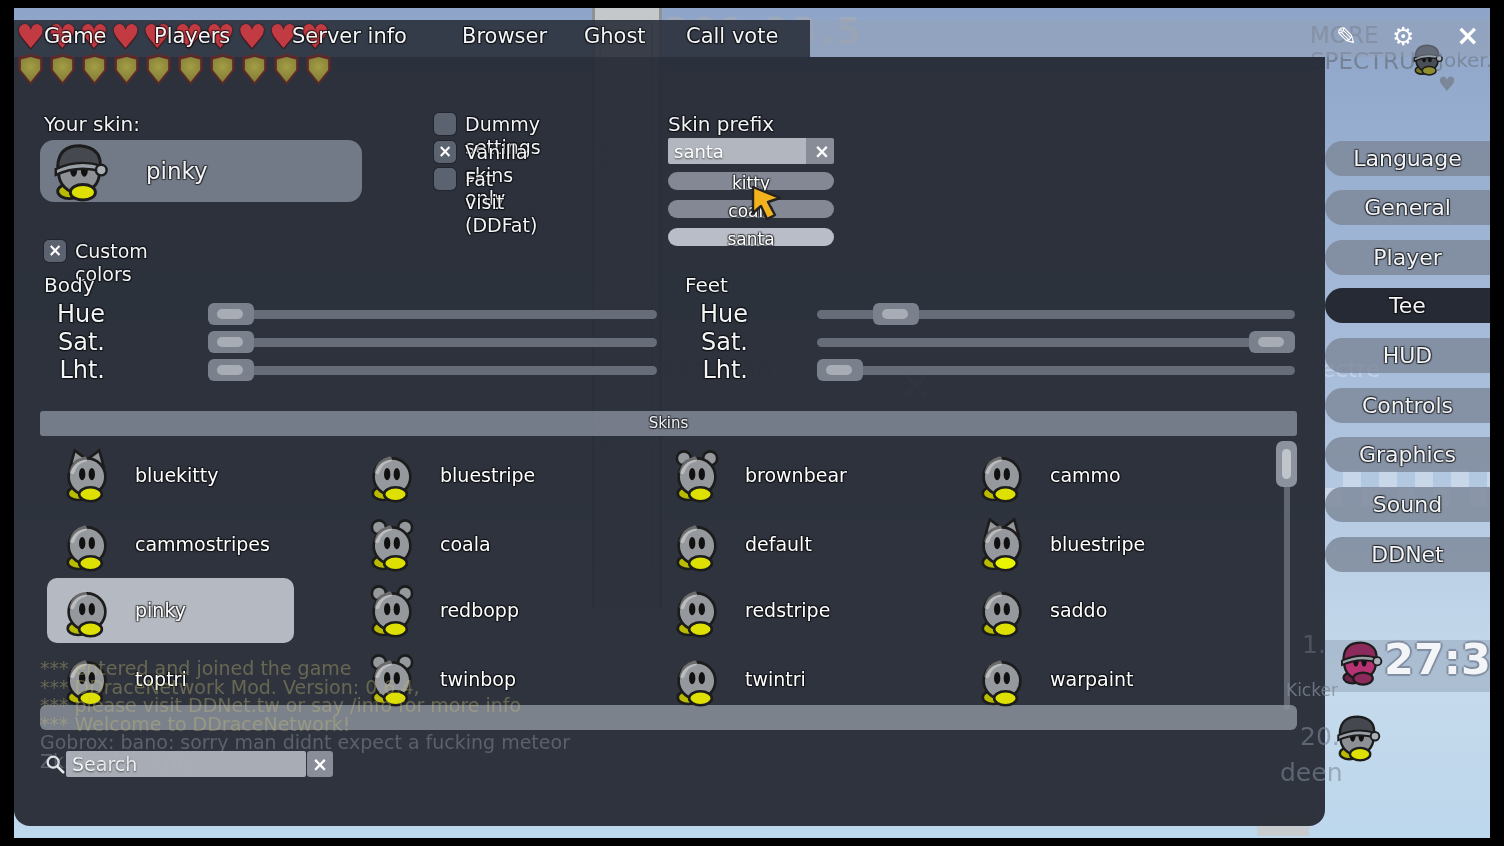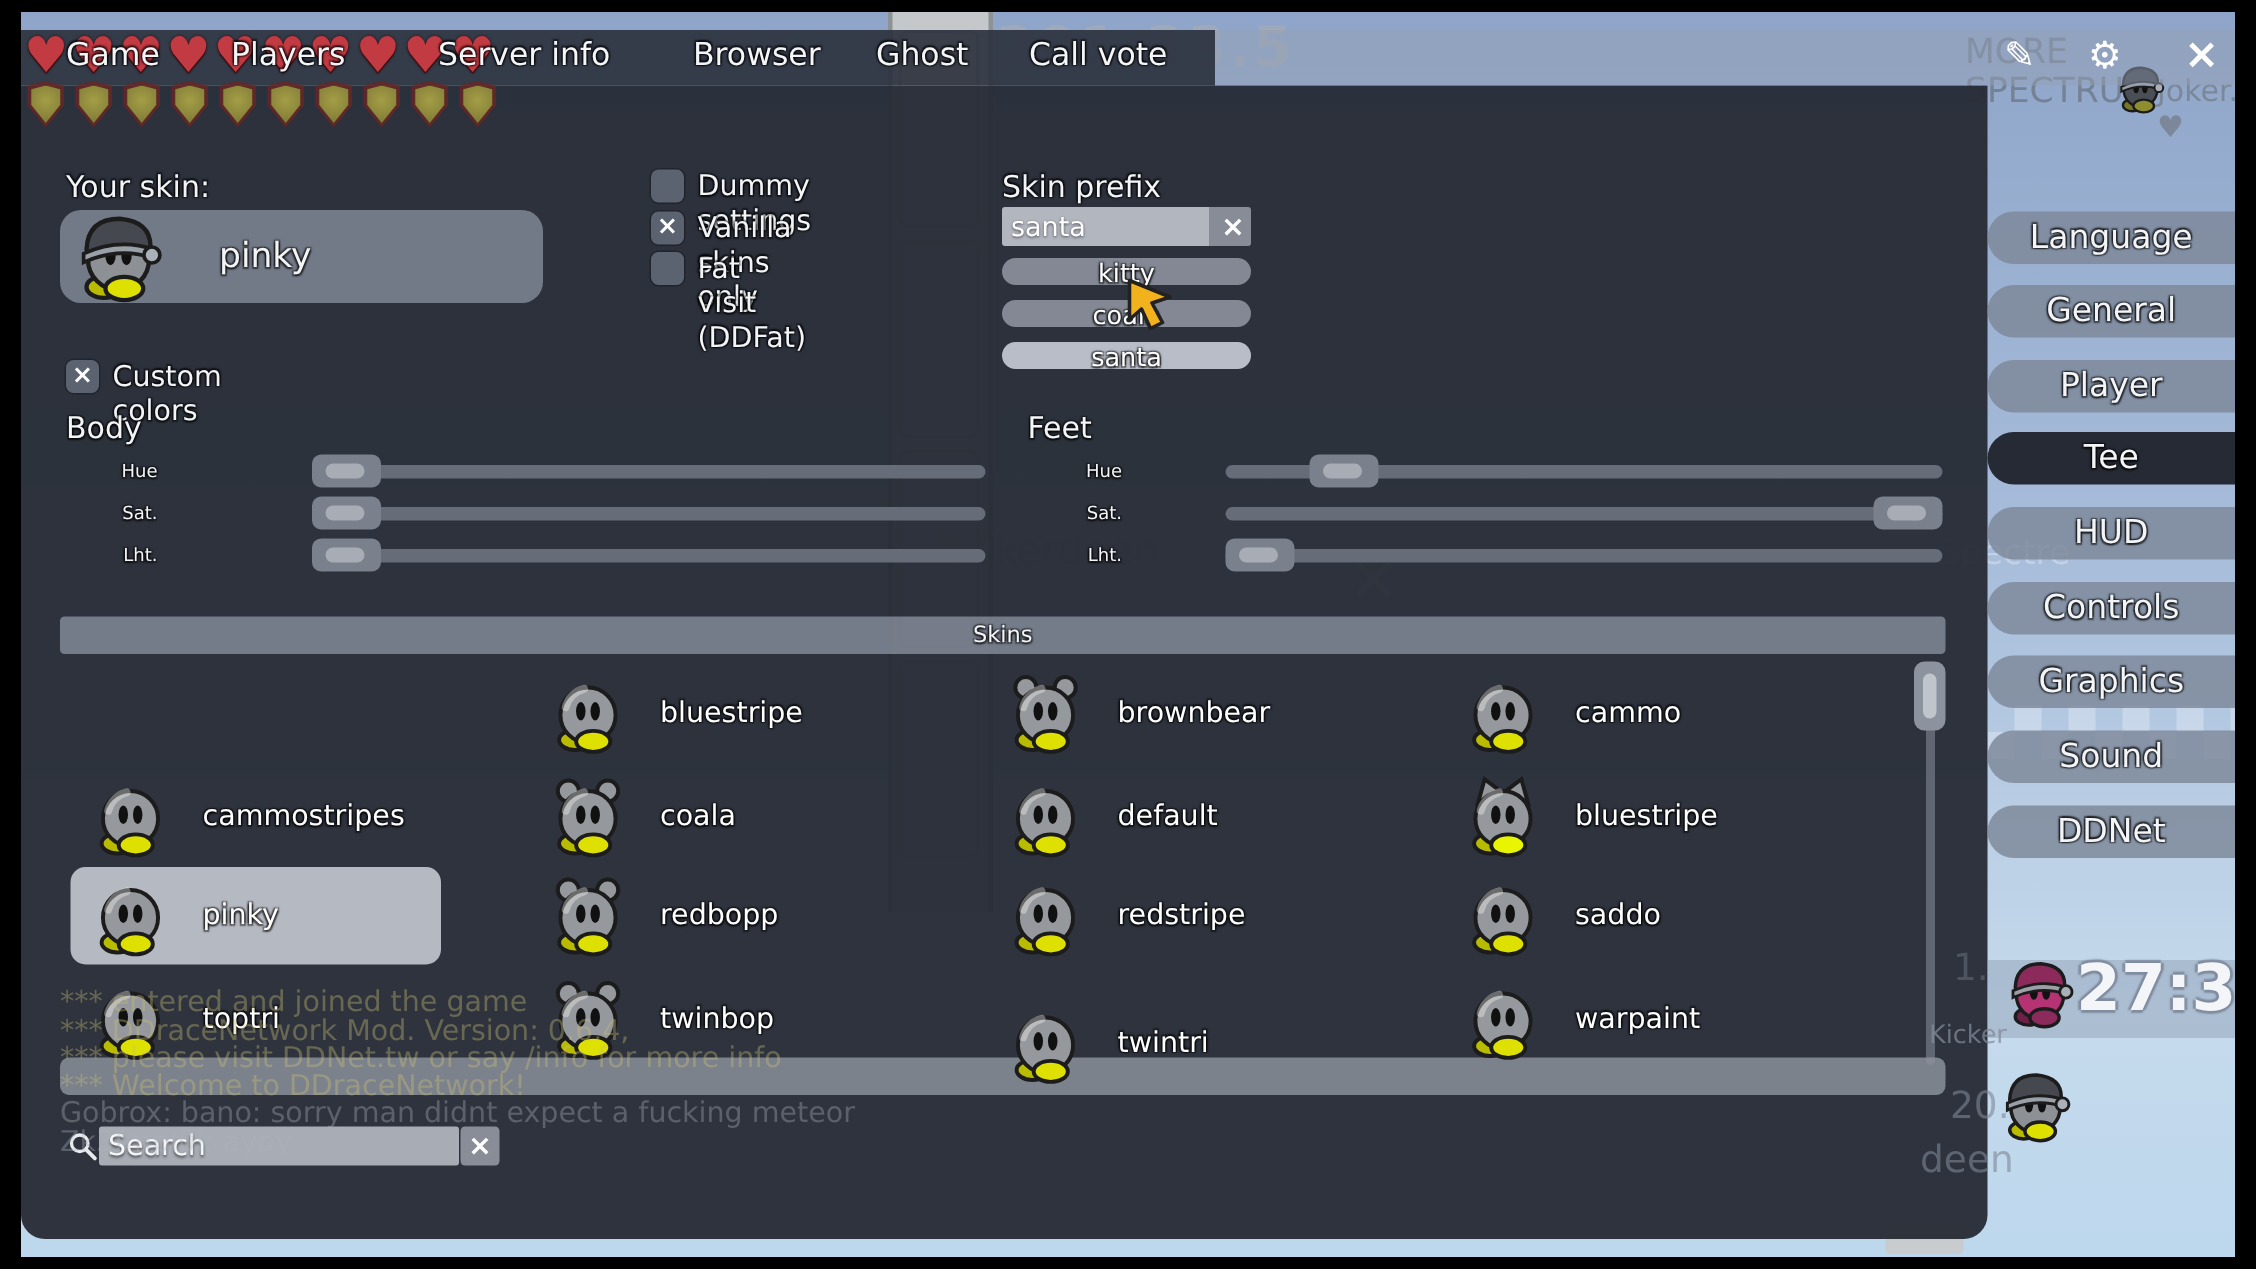--- a/index.html
+++ b/index.html
@@ -57,21 +57,21 @@
                 color:#fff;font-size:18px;padding:0 26px 0 6px;font-family:"DejaVu Sans",sans-serif;
                 text-shadow:0 1px 2px rgba(0,0,0,.6);box-sizing:border-box;}
   .prefix-clear{position:absolute;left:796px;top:81px;width:24px;height:26px;text-align:center;
                 font-size:19px;line-height:26px;color:#fff;cursor:pointer;font-weight:bold;}
   .prefix-btn{position:absolute;left:654px;width:166px;height:18px;border-radius:11px;
               background:rgba(160,166,178,.75);text-align:center;font-size:17px;line-height:22px;
               color:#fff;cursor:pointer;}
   .prefix-btn.hover{background:rgba(200,205,214,.9);}
   
   .srow{position:absolute;left:0;width:100%;height:22px;}
-  .slbl{position:absolute;font-size:12px;line-height:22px;}
+  .slbl{position:absolute;font-size:24px;line-height:22px;}
   .body-s .slbl{left:30px;width:61px;text-align:right;}
   .body-s .strack{left:194px;width:449px;}
   .feet-s .slbl{left:650px;width:84px;text-align:right;}
   .feet-s .strack{left:803px;width:478px;}
   .strack{position:absolute;top:7px;height:9px;border-radius:5px;background:#666c78;cursor:pointer;}
   .sl-handle{position:absolute;top:-7px;width:46px;height:22px;border-radius:6px;background:#7a8violet08c;
              background:#7a808c;cursor:pointer;}
   .sl-grip{position:absolute;left:9px;top:6px;width:26px;height:10px;border-radius:5px;background:#a8adb5;}
   
   .skins-header{position:absolute;left:26px;top:354px;width:1257px;height:25px;border-radius:3px;
@@ -254,20 +254,33 @@
       <div class="bottom-bar"></div>
       <div class="chat">
         <div class="sys">***  entered and joined the game</div>
         <div class="sys">*** DDraceNetwork Mod. Version: 0.6.4,</div>
         <div class="sys">*** please visit DDNet.tw or say /info for more info</div>
         <div class="sys">*** Welcome to DDraceNetwork!</div>
         <div class="usr">Gobrox: bano: sorry man didnt expect a fucking meteor</div>
         <div class="usr">Zk3fmpl0l: aypy</div>
       </div>
 
+      <div class="skin-item" style="left:33px;top:386px">
+        <span class="tee"><svg viewBox="0 0 64 64" width="100%" height="100%">
+              <path d="M13 22 L18 4 L30 13 Z" fill="#95989c" stroke="#1c1c1c" stroke-width="3"></path>
+              <path d="M51 22 L46 4 L34 13 Z" fill="#95989c" stroke="#1c1c1c" stroke-width="3"></path>
+              <ellipse cx="22" cy="53" rx="12" ry="7.5" fill="#b9bb00" stroke="#1c1c1c" stroke-width="3"></ellipse>
+              <circle cx="32" cy="34" r="21" fill="#95989c" stroke="#1c1c1c" stroke-width="3"></circle>
+              <path d="M15 28 A19 19 0 0 1 29 14" stroke="rgba(255,255,255,.35)" stroke-width="6" fill="none" stroke-linecap="round"></path>
+              <ellipse cx="26.5" cy="31" rx="3.6" ry="7" fill="#111"></ellipse>
+              <ellipse cx="37.5" cy="31" rx="3.6" ry="7" fill="#111"></ellipse>
+              <ellipse cx="36" cy="54" rx="13" ry="8" fill="#dde000" stroke="#1c1c1c" stroke-width="3"></ellipse>
+            </svg></span>
+        <span class="skin-name outl">bluekitty</span>
+      </div>
       <div class="skin-item" style="left:338px;top:386px">
         <span class="tee"><svg viewBox="0 0 64 64" width="100%" height="100%">
               <ellipse cx="22" cy="53" rx="12" ry="7.5" fill="#b9bb00" stroke="#1c1c1c" stroke-width="3"></ellipse>
               <circle cx="32" cy="34" r="21" fill="#95989c" stroke="#1c1c1c" stroke-width="3"></circle>
               <path d="M15 28 A19 19 0 0 1 29 14" stroke="rgba(255,255,255,.35)" stroke-width="6" fill="none" stroke-linecap="round"></path>
               <ellipse cx="26.5" cy="31" rx="3.6" ry="7" fill="#111"></ellipse>
               <ellipse cx="37.5" cy="31" rx="3.6" ry="7" fill="#111"></ellipse>
               <ellipse cx="36" cy="54" rx="13" ry="8" fill="#dde000" stroke="#1c1c1c" stroke-width="3"></ellipse>
             </svg></span>
         <span class="skin-name outl">bluestripe</span>
@@ -407,21 +420,21 @@
               <circle cx="47" cy="13" r="8" fill="#95989c" stroke="#1c1c1c" stroke-width="3"></circle>
               <ellipse cx="22" cy="53" rx="12" ry="7.5" fill="#b9bb00" stroke="#1c1c1c" stroke-width="3"></ellipse>
               <circle cx="32" cy="34" r="21" fill="#95989c" stroke="#1c1c1c" stroke-width="3"></circle>
               <path d="M15 28 A19 19 0 0 1 29 14" stroke="rgba(255,255,255,.35)" stroke-width="6" fill="none" stroke-linecap="round"></path>
               <ellipse cx="26.5" cy="31" rx="3.6" ry="7" fill="#111"></ellipse>
               <ellipse cx="37.5" cy="31" rx="3.6" ry="7" fill="#111"></ellipse>
               <ellipse cx="36" cy="54" rx="13" ry="8" fill="#dde000" stroke="#1c1c1c" stroke-width="3"></ellipse>
             </svg></span>
         <span class="skin-name outl">twinbop</span>
       </div>
-      <div class="skin-item" style="left:643px;top:606px">
+      <div class="skin-item" style="left:643px;top:590px">
         <span class="tee"><svg viewBox="0 0 64 64" width="100%" height="100%">
               <ellipse cx="22" cy="53" rx="12" ry="7.5" fill="#b9bb00" stroke="#1c1c1c" stroke-width="3"></ellipse>
               <circle cx="32" cy="34" r="21" fill="#95989c" stroke="#1c1c1c" stroke-width="3"></circle>
               <path d="M15 28 A19 19 0 0 1 29 14" stroke="rgba(255,255,255,.35)" stroke-width="6" fill="none" stroke-linecap="round"></path>
               <ellipse cx="26.5" cy="31" rx="3.6" ry="7" fill="#111"></ellipse>
               <ellipse cx="37.5" cy="31" rx="3.6" ry="7" fill="#111"></ellipse>
               <ellipse cx="36" cy="54" rx="13" ry="8" fill="#dde000" stroke="#1c1c1c" stroke-width="3"></ellipse>
             </svg></span>
         <span class="skin-name outl">twintri</span>
       </div>

